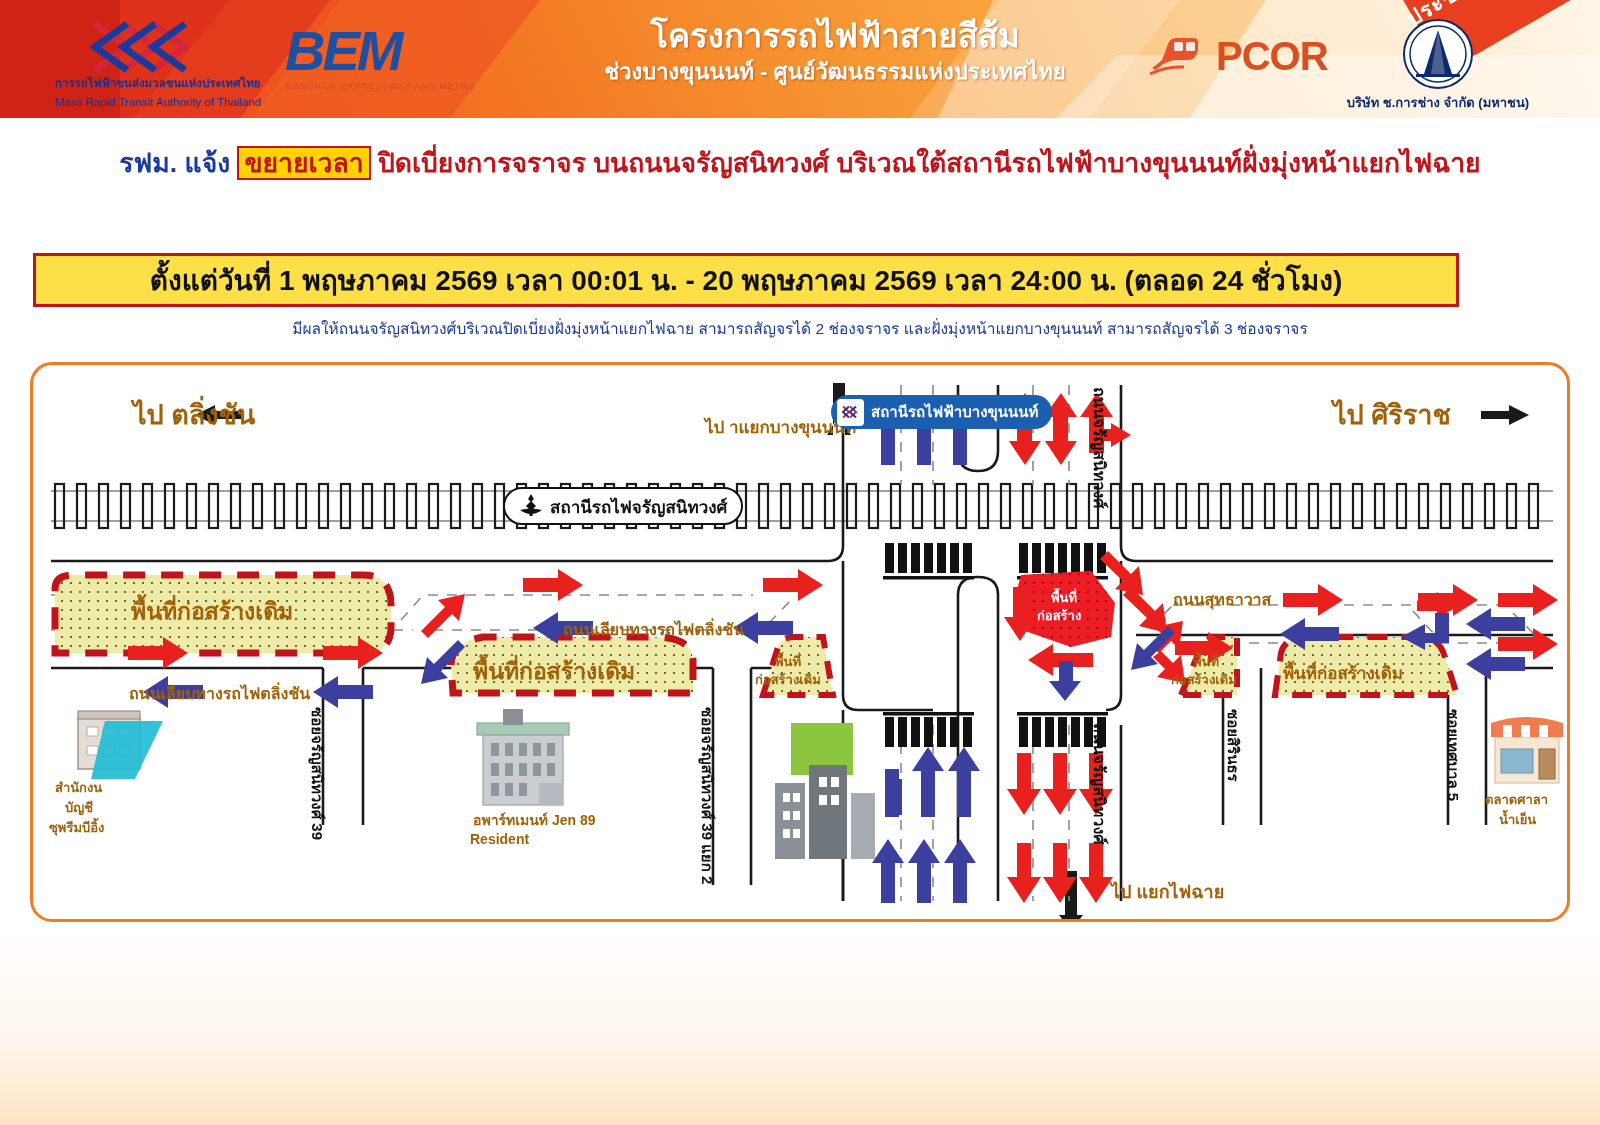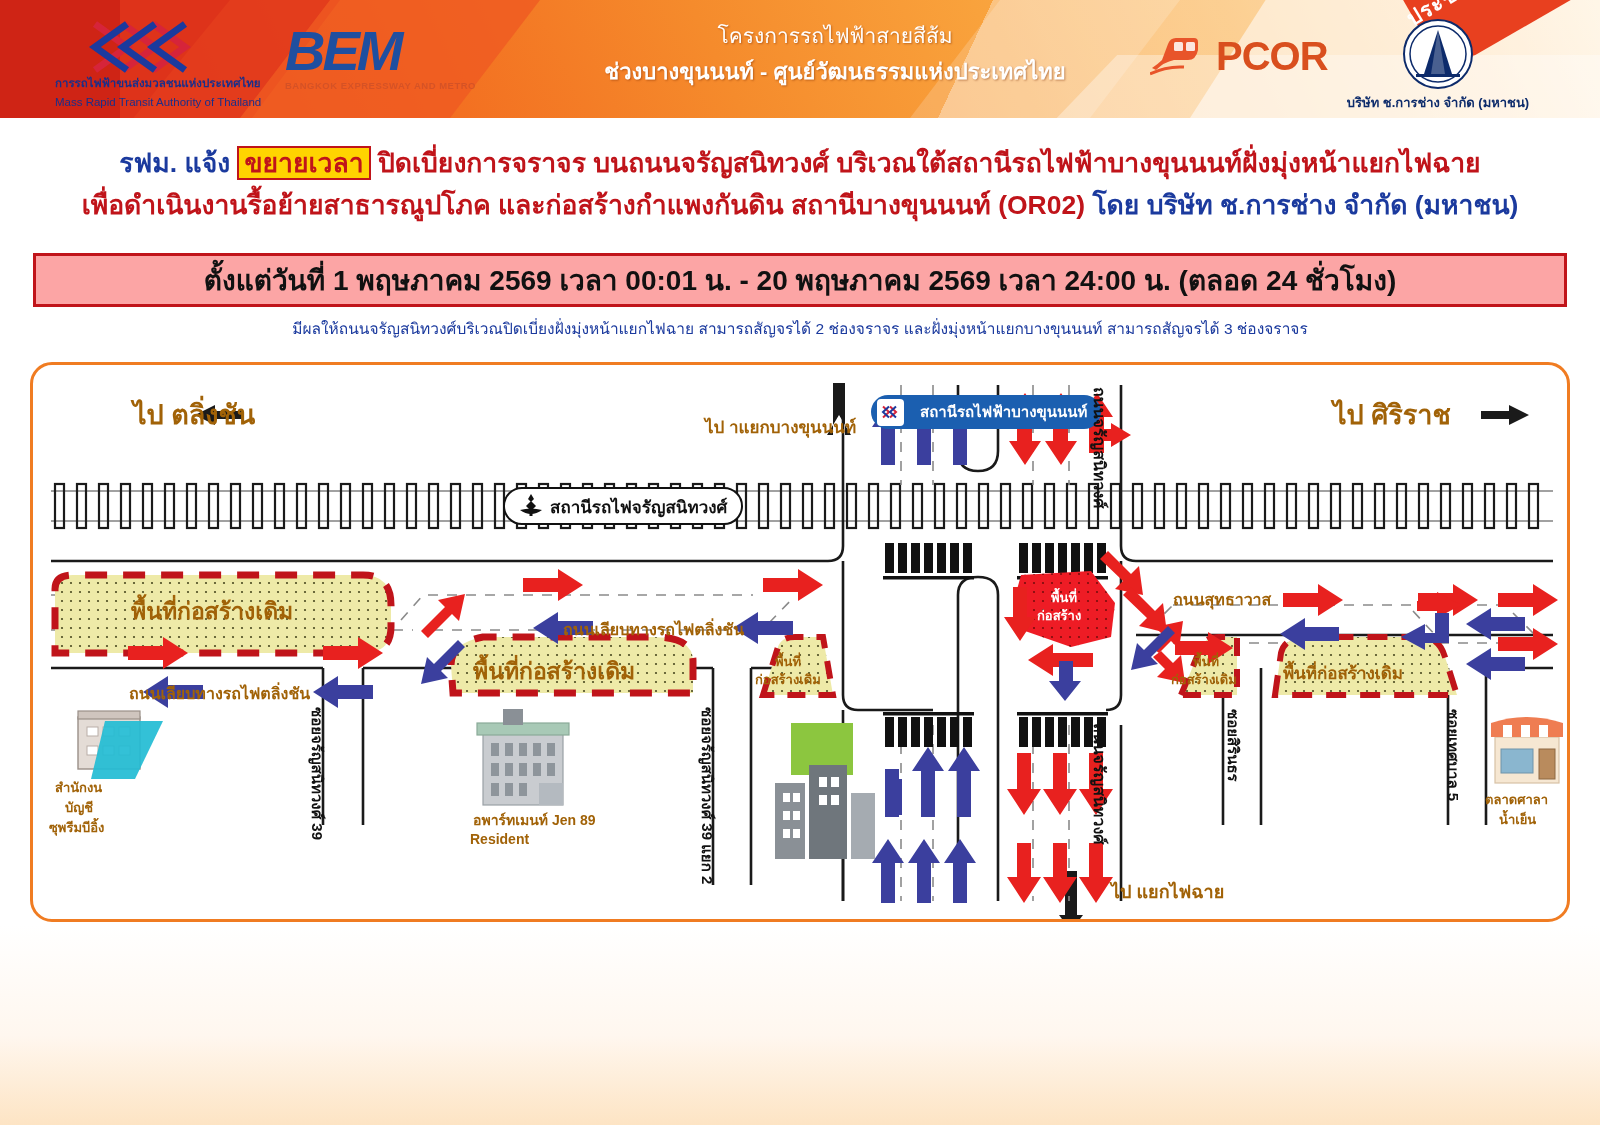--- a/index.html
+++ b/index.html
@@ -37,60 +37,60 @@
       font-size:11.5px;font-weight:bold;color:#1b2f8a;white-space:nowrap;}
   #mrta-logo .cap2{position:absolute;left:0;bottom:2px;width:190px;text-align:center;
       font-size:11.5px;color:#1b2f8a;white-space:nowrap;}
 
   #bem-logo{position:absolute;left:285px;top:22px;width:210px;height:80px;}
   #bem-wordmark{font-size:56px;font-weight:bold;font-style:italic;letter-spacing:-3px;
       color:#1f4fa0;line-height:58px;}
   #bem-sub{font-size:9.5px;font-weight:bold;color:#c04a2a;letter-spacing:.5px;opacity:.55;}
 
   #proj-title{position:absolute;left:520px;top:16px;width:630px;text-align:center;}
-  #proj-title .t1{font-size:21px;font-weight:normal;color:#ffffff;line-height:40px;
+  #proj-title .t1{font-size:33px;font-weight:bold;color:#ffffff;line-height:40px;
       text-shadow:1px 1px 2px rgba(120,40,0,.45); white-space:nowrap;}
   #proj-title .t2{font-size:22px;font-weight:bold;color:#ffffff;line-height:32px;
       text-shadow:1px 1px 2px rgba(120,40,0,.45); white-space:nowrap;}
 
   #pcor{position:absolute;left:1150px;top:34px;display:flex;align-items:center;gap:4px;}
   #pcor .word{font-size:40px;font-weight:bold;color:#d94f1e;letter-spacing:-1px;}
 
   #ck-logo{position:absolute;left:1338px;top:18px;width:200px;text-align:center;}
   #ck-logo .cap{font-size:13px;font-weight:bold;color:#0d2b6b;margin-top:2px;white-space:nowrap;}
 
   #pr-ribbon{position:absolute;left:1400px;top:6px;width:230px;
      transform:rotate(-31deg); transform-origin:left top;
      font-size:21px;font-weight:bold;color:#ffffff;white-space:nowrap;letter-spacing:1px;}
 
   
   #headline{position:absolute;left:40px;top:142px;width:1520px;text-align:center;}
   .hl-line{font-size:26.5px;font-weight:bold;color:#c0141a;line-height:42px;white-space:nowrap;}
   .hl-blue{color:#1b3a9e;}
   .hl-hi{background:#ffd400;color:#c0141a;border:2px solid #c0141a;padding:0 5px;}
 
-  #period{position:absolute;left:33px;top:253px;width:1534px;height:54px;
-     background:#fca5a5;border:3px solid #c0141a;display:flex;align-items:center;
+  #period{position:absolute;left:33px;top:253px;width:1426px;height:54px;
+     background:#fde047;border:3px solid #c0141a;display:flex;align-items:center;
      justify-content:center;}
   #period span{font-size:28px;font-weight:bold;color:#111;white-space:nowrap;}
 
   #subnote{position:absolute;left:40px;top:316px;width:1520px;text-align:center;
      font-size:15.5px;font-weight:normal;color:#1b3a9e;white-space:nowrap;}
 
   
   #map{position:absolute;left:30px;top:362px;width:1540px;height:560px;
      border:3px solid #f07c22; border-radius:22px; background:#ffffff; overflow:hidden;}
   #map-svg{position:absolute;left:0;top:0;}
 
   .mlabel{position:absolute;font-weight:bold;color:#a16207;white-space:nowrap;}
   .vlabel{position:absolute;font-weight:bold;color:#111;white-space:nowrap;
      writing-mode:vertical-rl; text-orientation:mixed;}
 
-  #bkn-sign{position:absolute;left:838px;top:30px;height:34px;background:#1b5fb0;
-     border-radius:17px;display:flex;align-items:center;padding:0 14px 0 6px;gap:16px;}
+  #bkn-sign{position:absolute;left:798px;top:30px;height:34px;background:#1b5fb0;
+     border-radius:17px;display:flex;align-items:center;padding:0 14px 0 6px;gap:7px;}
   #bkn-sign .txt{font-size:15px;font-weight:bold;color:#fff;white-space:nowrap;}
   #bkn-sign .logo{width:27px;height:27px;border-radius:4px;background:#fff;
      display:flex;align-items:center;justify-content:center;}
 
   .rail-station{position:absolute;background:#fff;border:2.5px solid #111;
      border-radius:20px;height:38px;display:flex;align-items:center;gap:7px;padding:0 14px;}
   .rail-station .txt{font-size:17px;font-weight:bold;color:#111;white-space:nowrap;}
 
   
   #footer{position:absolute;left:0;top:925px;width:1600px;height:200px;
@@ -153,23 +153,20 @@
     </svg>
     <div class="cap">บริษัท ช.การช่าง จำกัด (มหาชน)</div>
   </div>
 
   <div id="pr-ribbon">ประชาสัมพันธ์</div>
 </div>
 
 <div id="headline">
   <div class="hl-line">
     <span class="hl-blue">รฟม. แจ้ง </span><span class="hl-hi">ขยายเวลา</span><span> ปิดเบี่ยงการจราจร บนถนนจรัญสนิทวงศ์ บริเวณใต้สถานีรถไฟฟ้าบางขุนนนท์ฝั่งมุ่งหน้าแยกไฟฉาย</span>
-  </div>
-  <div class="hl-line">
-    <span>เพื่อดำเนินงานรื้อย้ายสาธารณูปโภค และก่อสร้างกำแพงกันดิน สถานีบางขุนนนท์ (OR02) </span><span class="hl-blue">โดย บริษัท ช.การช่าง จำกัด (มหาชน)</span>
   </div>
 </div>
 
 <div id="period">
   <span>ตั้งแต่วันที่ 1 พฤษภาคม 2569 เวลา 00:01 น. - 20 พฤษภาคม 2569 เวลา 24:00 น. (ตลอด 24 ชั่วโมง)</span>
 </div>
 
 <div id="subnote">มีผลให้ถนนจรัญสนิทวงศ์บริเวณปิดเบี่ยงฝั่งมุ่งหน้าแยกไฟฉาย สามารถสัญจรได้ 2 ช่องจราจร และฝั่งมุ่งหน้าแยกบางขุนนนท์ สามารถสัญจรได้ 3 ช่องจราจร</div>
 
 <div id="map">

